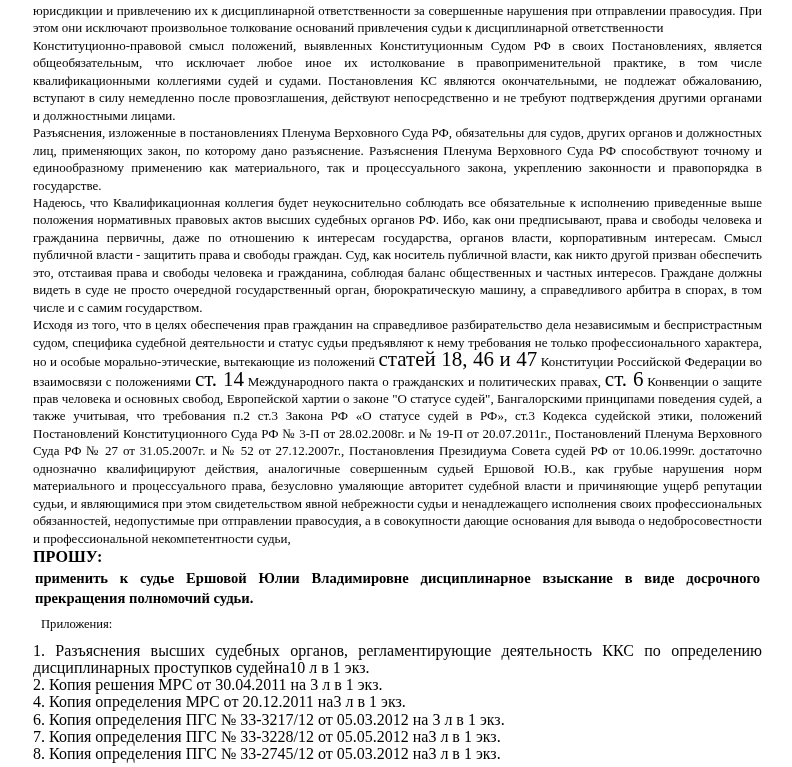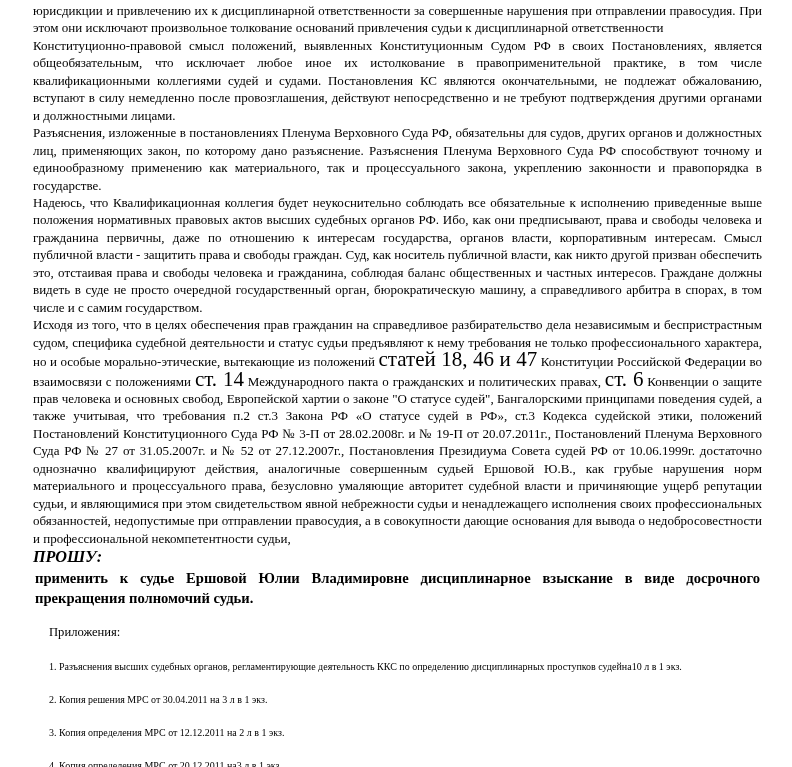--- a/index.html
+++ b/index.html
@@ -37,41 +37,40 @@
   .big {
     font-size: 21px;
   }
   .heading-proshu {
     margin: 0;
     padding: 0;
     font-size: 16.2px;
     font-weight: bold;
     line-height: 20px;
     text-align: left;
-    font-style: italic;
   }
   .request-body {
     margin: 2px;
     padding: 0;
     font-size: 14.6px;
     font-weight: bold;
     line-height: 19.6px;
     text-align: justify;
   }
   .attach-label {
-    margin: 16px;
+    margin: 8px;
     padding: 0;
     font-size: 12.6px;
     line-height: 17.3px;
     text-align: left;
   }
   .attach-item {
-    margin: 16px;
+    margin: 0;
     padding: 0;
-    font-size: 10px;
+    font-size: 16px;
     line-height: 17.3px;
     text-align: justify;
   }
   .attach-item.plain {
     text-align: left;
   }
 </style>
 </head>
 <body>
 
@@ -88,18 +87,18 @@
   <p class="para"><span>Исходя из того, что в целях обеспечения прав гражданин на справедливое разбирательство дела независимым и беспристрастным судом, специфика судебной деятельности и статус судьи предъявляют к нему требования не только профессионального характера, но и особые морально-этические, вытекающие из положений </span><span class="big">статей 18, 46 и 47</span><span> Конституции Российской Федерации во взаимосвязи с положениями </span><span class="big">ст. 14</span><span> Международного пакта о гражданских и политических правах, </span><span class="big">ст. 6</span><span> Конвенции о защите прав человека и основных свобод, Европейской хартии о законе "О статусе судей", Бангалорскими принципами поведения судей, а также учитывая, что требования п.2 ст.3 Закона РФ «О статусе судей в РФ», ст.3 Кодекса судейской этики, положений Постановлений Конституционного Суда РФ № 3-П от 28.02.2008г. и № 19-П от 20.07.2011г., Постановлений Пленума Верховного Суда РФ № 27 от 31.05.2007г. и № 52 от 27.12.2007г., Постановления Президиума Совета судей РФ от 10.06.1999г. достаточно однозначно квалифицируют действия, аналогичные совершенным судьей Ершовой Ю.В., как грубые нарушения норм материального и процессуального права, безусловно умаляющие авторитет судебной власти и причиняющие ущерб репутации судьи, и являющимися при этом свидетельством явной небрежности судьи и ненадлежащего исполнения своих профессиональных обязанностей, недопустимые при отправлении правосудия, а в совокупности дающие основания для вывода о недобросовестности и профессиональной некомпетентности судьи,</span></p>
 
   <p class="heading-proshu">ПРОШУ:</p>
 
   <p class="request-body">применить к судье Ершовой Юлии Владимировне дисциплинарное взыскание в виде досрочного прекращения полномочий судьи.</p>
 
   <p class="attach-label">Приложения:</p>
 
   <p class="attach-item">1. Разъяснения высших судебных органов, регламентирующие деятельность ККС по определению дисциплинарных проступков судейна10 л в 1 экз.</p>
   <p class="attach-item plain">2. Копия решения МРС от 30.04.2011 на 3 л в 1 экз.</p>
-  <p class="attach-item plain">3. Копия определения МРС от 12.12.2011 на 2 л в 1 экз.</p>
   <p class="attach-item plain">4. Копия определения МРС от 20.12.2011 на3 л в 1 экз.</p>
+  <p class="attach-item plain">6. Копия определения ПГС № 33-3217/12 от 05.03.2012 на 3 л в 1 экз.</p>
   <p class="attach-item plain">7. Копия определения ПГС № 33-3228/12 от 05.05.2012 на3 л в 1 экз.</p>
   <p class="attach-item plain">8. Копия определения ПГС № 33-2745/12 от 05.03.2012 на3 л в 1 экз.</p>
 
 </div>
 
 </body></html>

